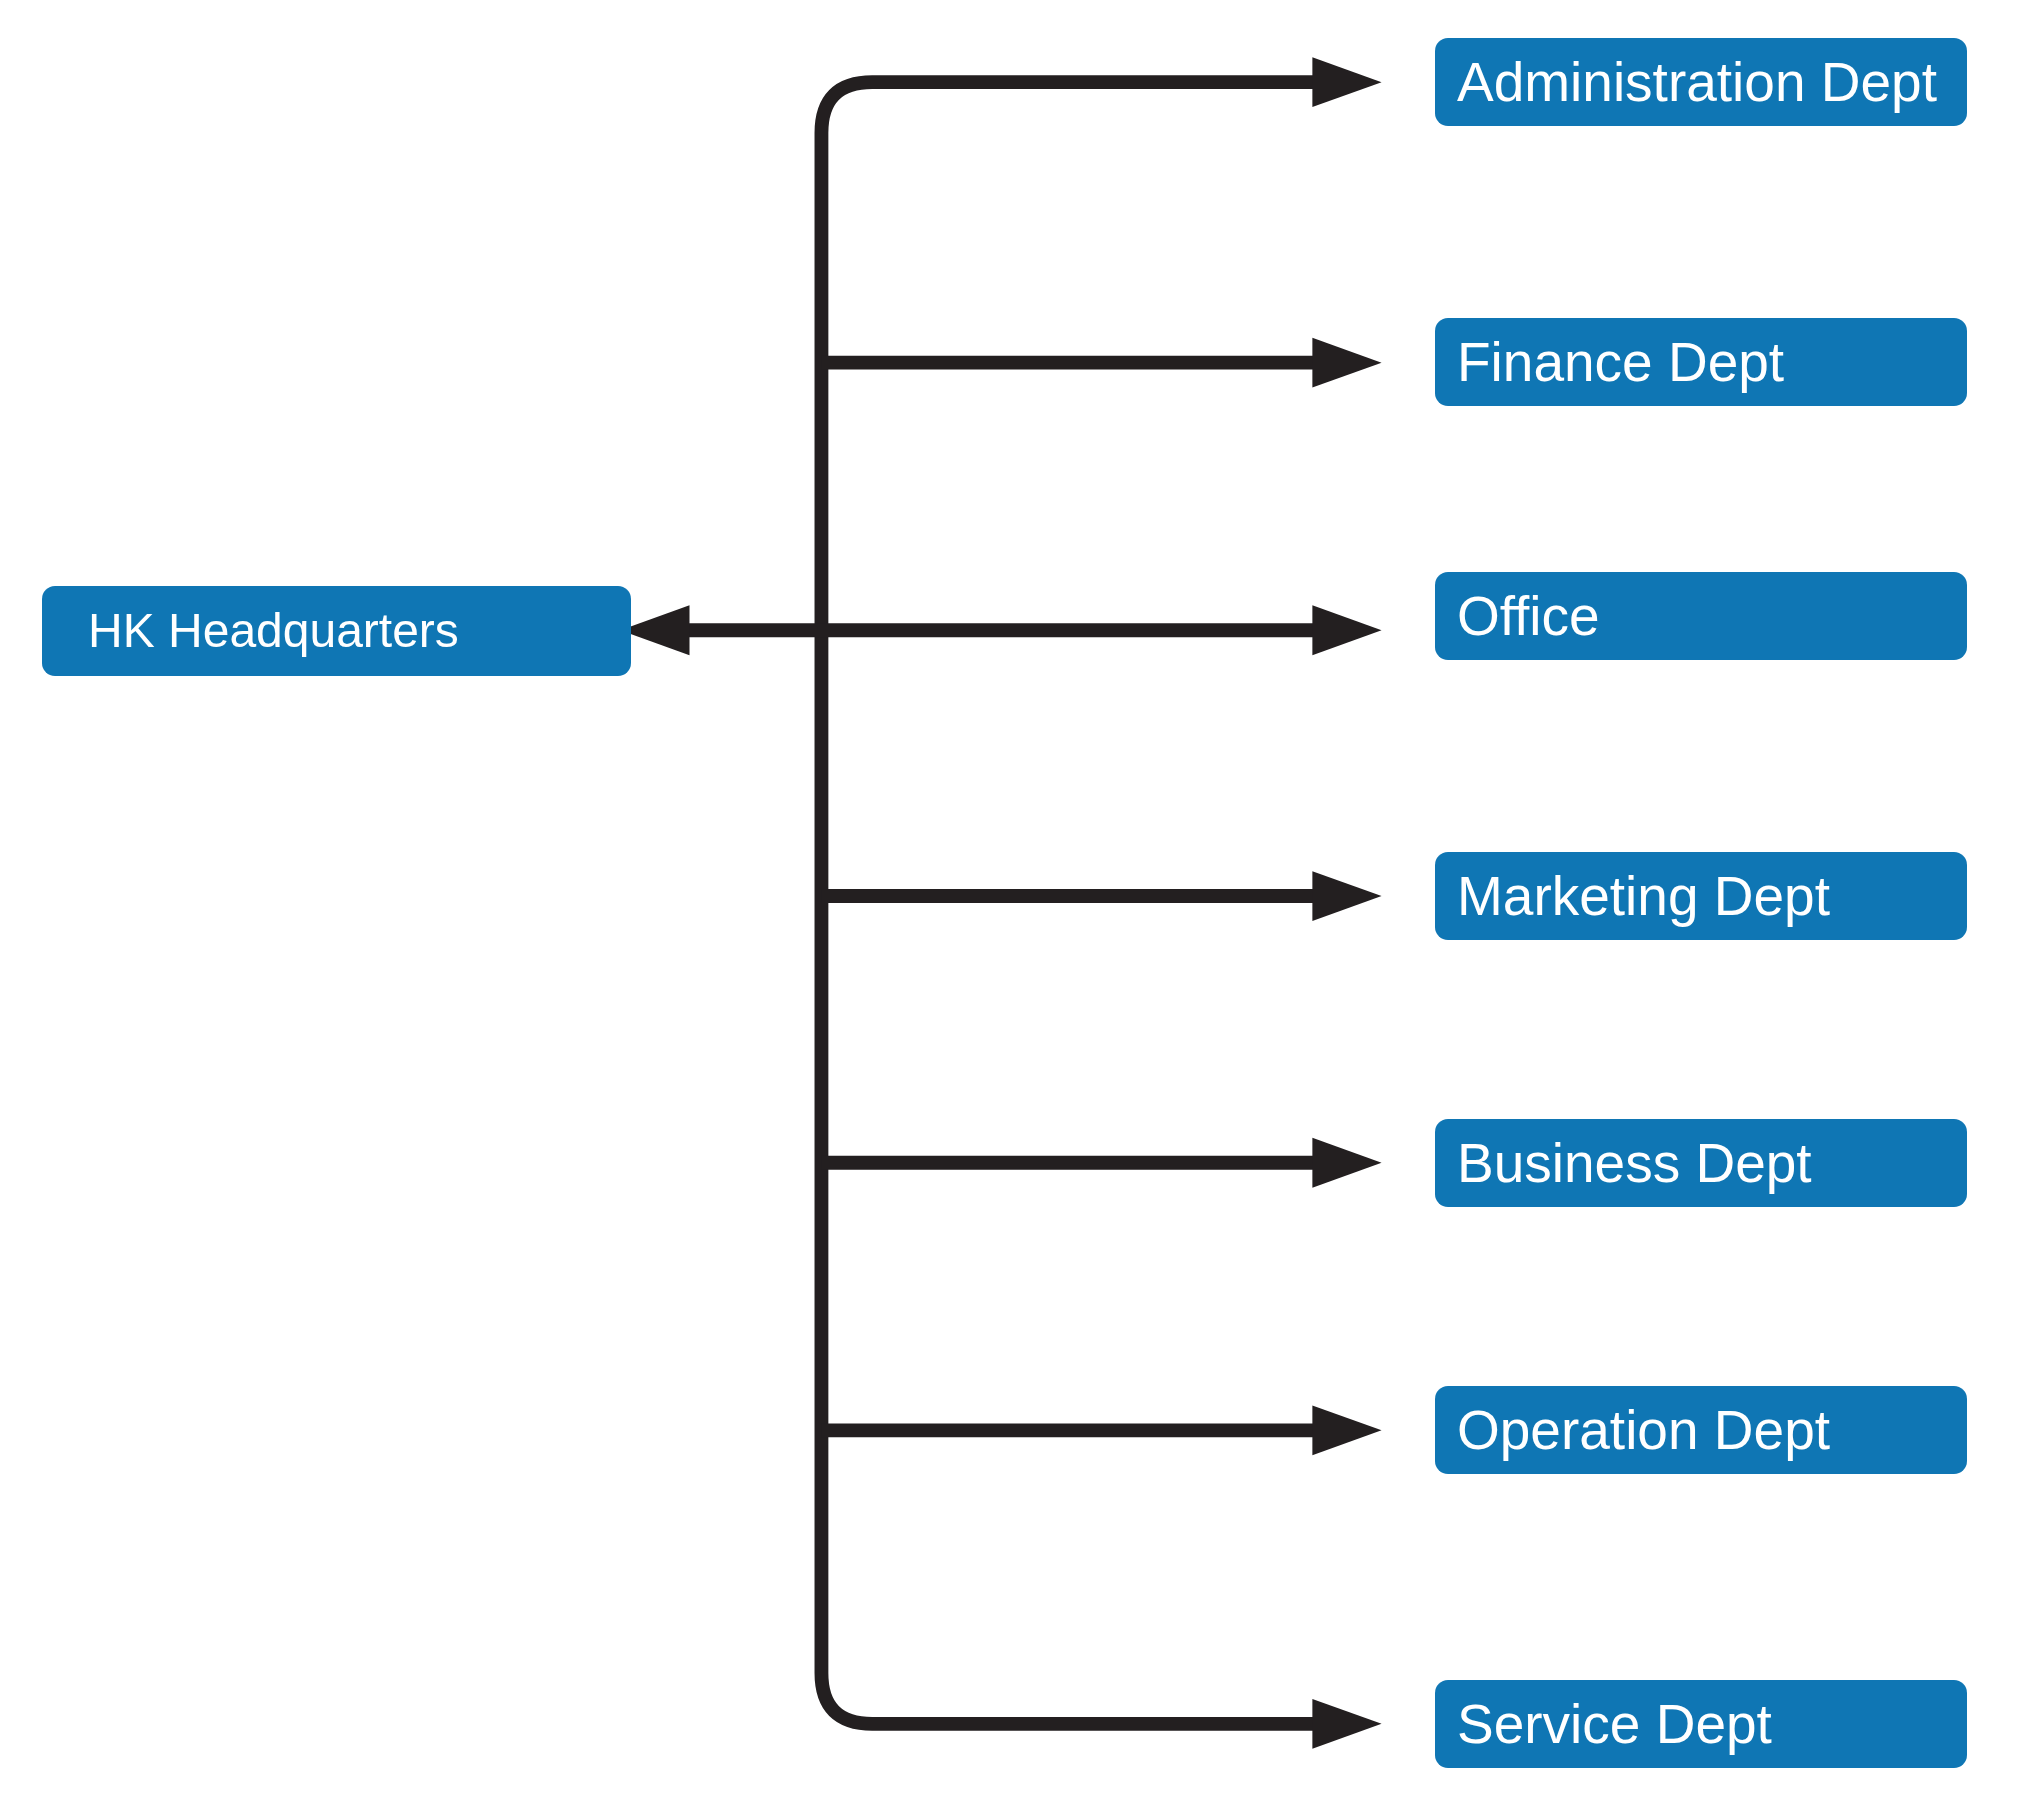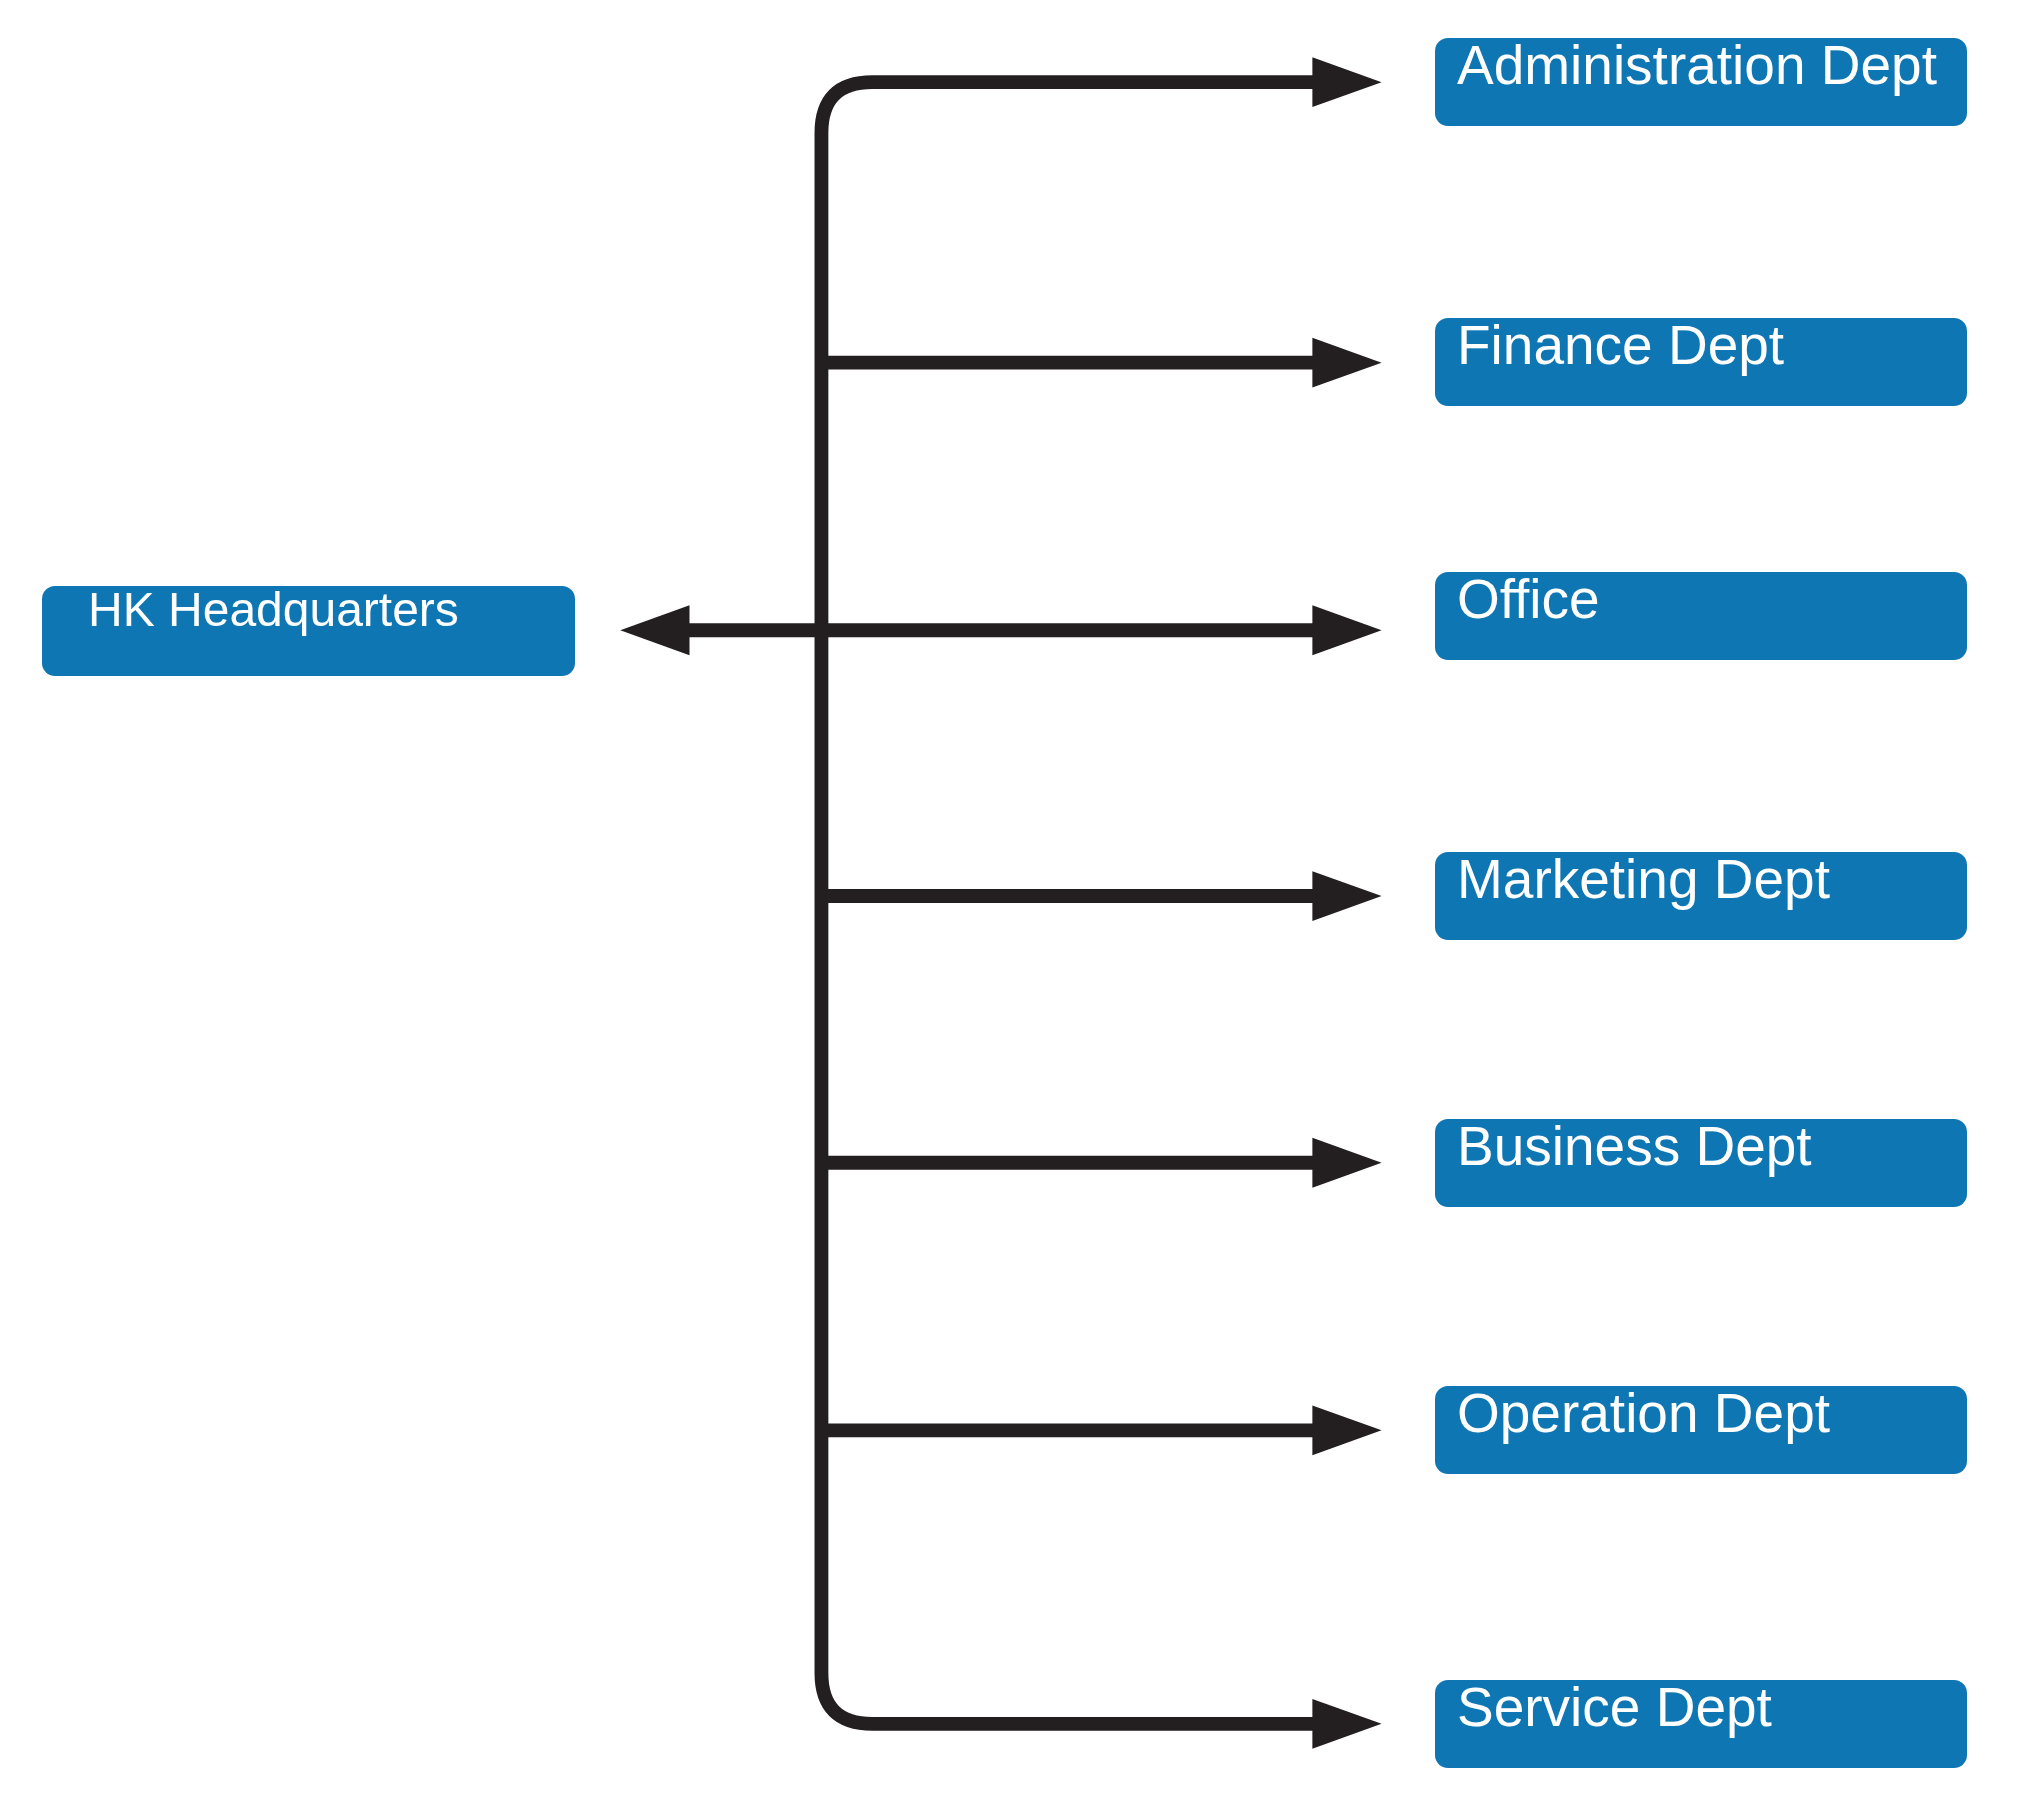--- a/index.html
+++ b/index.html
@@ -30,26 +30,27 @@
   .connector-svg .head{
     fill:var(--connector);
     stroke:none;
   }
   .node{
     position:absolute;
     background:var(--node-fill);
     color:var(--node-text);
     border-radius:13px;
     display:flex;
+    align-items:center;
     box-sizing:border-box;
     white-space:nowrap;
     line-height:1;
   }
   .node.hq{
-    left:42px;top:586px;width:533px;height:90px;
+    left:42px;top:586px;width:589px;height:90px;
     font-size:48px;
     padding-left:46px;
   }
   .node.dept{
     left:1435px;width:532px;height:88px;
     font-size:55px;
     padding-left:22px;
   }
 </style>
 </head>

